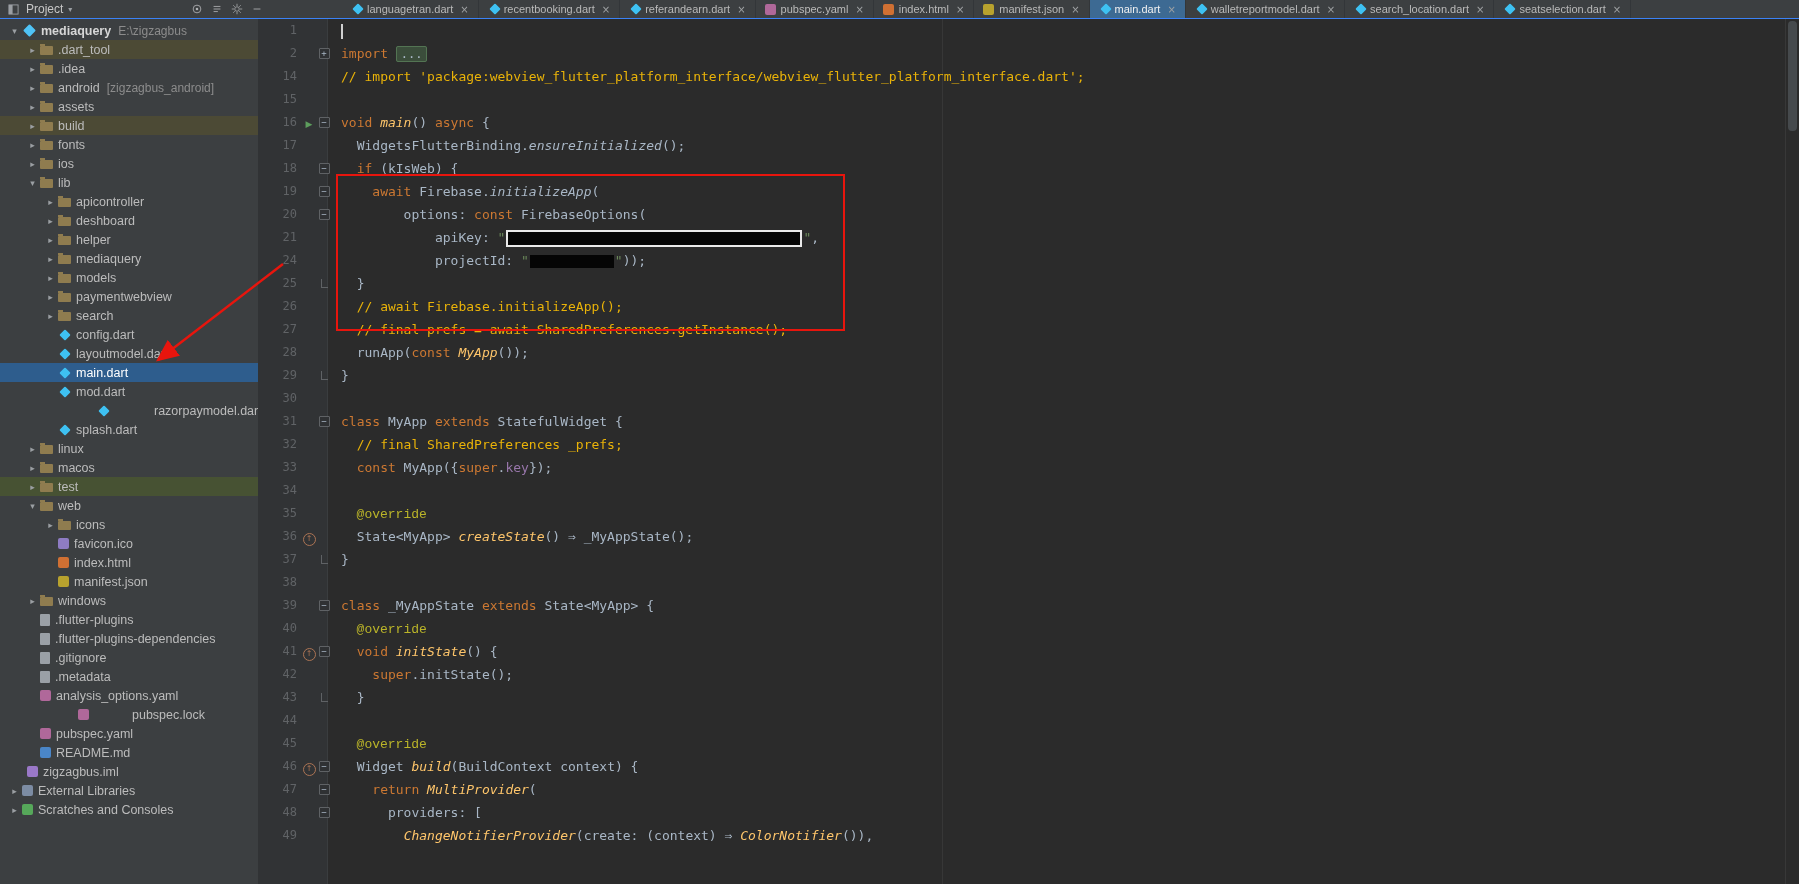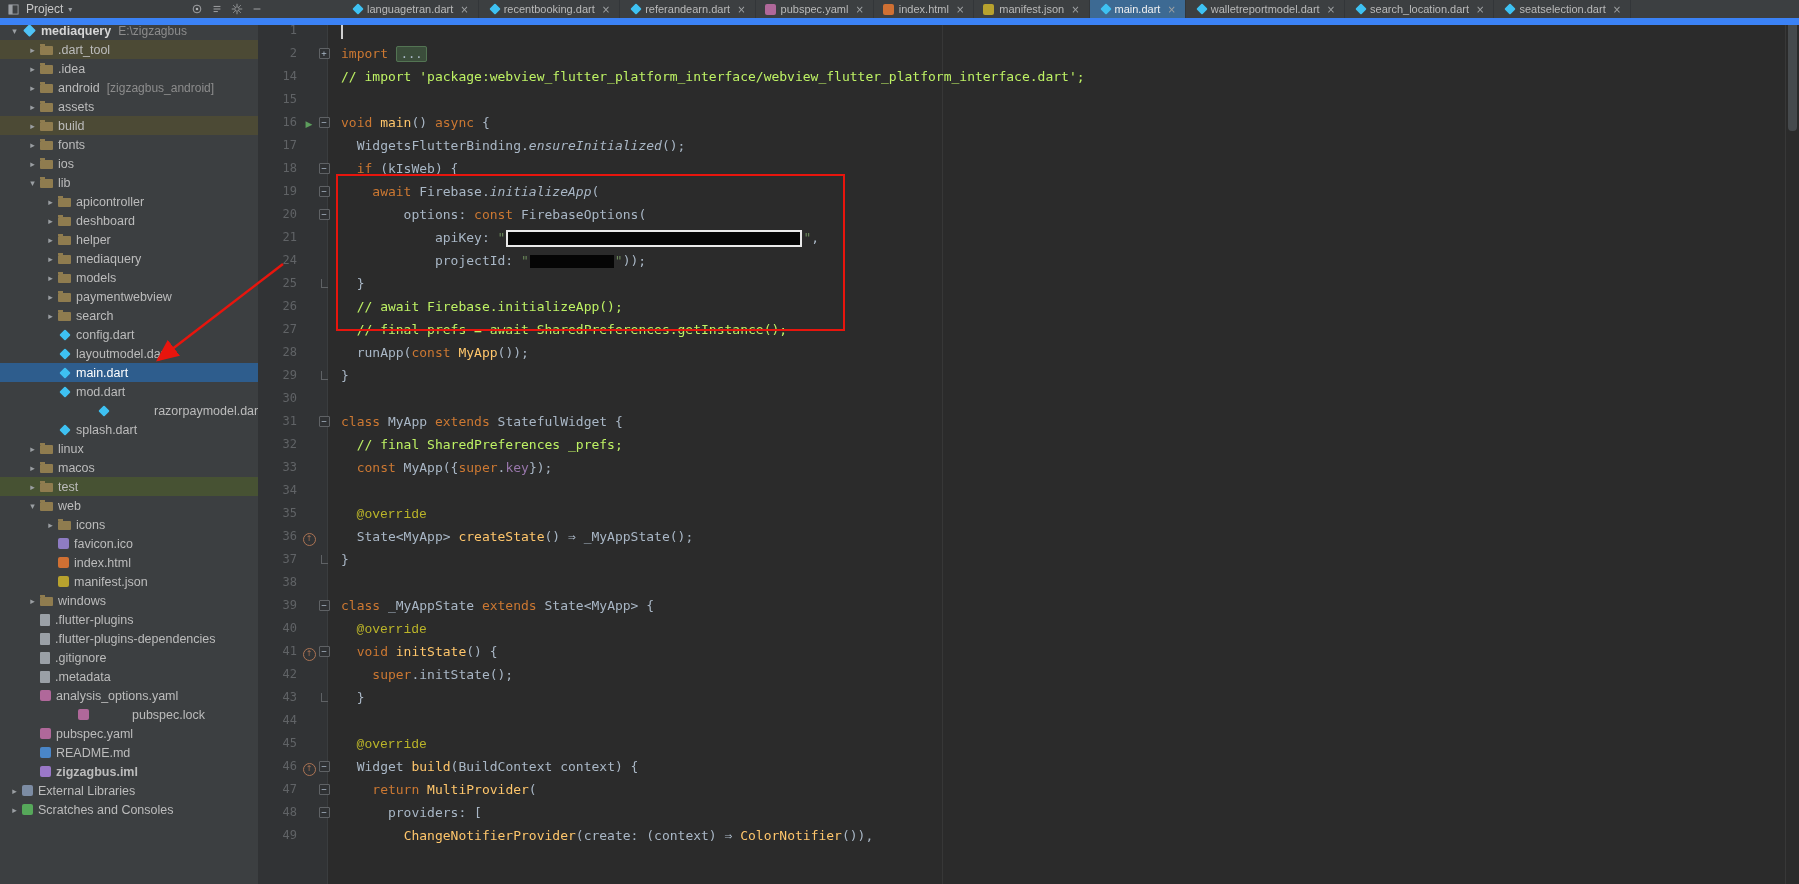--- a/index.html
+++ b/index.html
@@ -1,20 +1,20 @@
 <!DOCTYPE html>
 <html style="--panel-bg: #3c3f41; --editor-bg: #2b2b2b; --selection: #2e5d8d; --excluded: #4c4a35; --testbg: #475233; --ann-red: #e8150d; --tab-active: #3d6a93;"><head>
 <meta charset="utf-8">
 <style>
   html,body{margin:0;padding:0;width:1799px;height:884px;overflow:hidden;background:#2b2b2b;
     font-family:"Liberation Sans",sans-serif;position:relative;-webkit-font-smoothing:antialiased;}
 
   
   .topbar{position:absolute;top:0;left:0;right:0;height:18px;display:flex;background:var(--panel-bg);
-    border-bottom:7px solid #3b82f6;z-index:5;}
+    border-bottom:1px solid #3b82f6;z-index:5;}
   .project-header{width:258px;flex:none;display:flex;align-items:center;gap:5px;padding:0 6px;
     color:#bdbdbd;font-size:12px;background:var(--panel-bg);}
   .ph-title{color:#c7c7c7;}
   .ph-chevron{font-family:"DejaVu Sans",sans-serif;font-size:8px;color:#9b9fa3;}
   .ph-spacer{flex:1;}
   .hicon{width:15px;height:14px;display:inline-flex;align-items:center;justify-content:center;cursor:pointer;}
   .tabstrip{flex:1;display:flex;align-items:stretch;padding-left:72px;background:var(--panel-bg);overflow:hidden;}
   .tab{display:inline-flex;align-items:center;gap:5px;padding:0 9px;font-size:11px;color:#b9b9b9;
     background:var(--panel-bg);border-right:1px solid #333639;white-space:nowrap;cursor:pointer;}
   .tab.active{background:var(--tab-active);color:#f0f0f0;}
@@ -61,22 +61,22 @@
   .code{white-space:pre;padding-left:10px;color:#a9b7c6;}
   .run{color:#5d9e5d;font-size:9px;font-family:"DejaVu Sans",sans-serif;}
   .ovr{display:inline-block;width:11px;height:11px;line-height:10px;border:1px solid #ac7454;border-radius:50%;
     color:#ac7454;font-size:8px;text-align:center;font-family:"DejaVu Sans",sans-serif;}
   .fm{display:inline-block;width:9px;height:9px;line-height:8px;font-size:9px;text-align:center;
     border:1px solid #5f6265;color:#a9b7c6;background:#2f3133;border-radius:1px;}
   .fme{display:inline-block;width:6px;height:8px;border-left:1px solid #5f6265;border-bottom:1px solid #5f6265;}
   .caret{display:inline-block;width:2px;height:15px;background:#d0d0d0;vertical-align:middle;}
 
   
-  .tk-k{color:#cc7832;} .tk-d{color:#a9b7c6;} .tk-c{color:#bef264;} .tk-s{color:#6a8759;}
-  .tk-f{color:#ffc66b;} .tk-a{color:#bbb529;font-family:Liberation Mono, monospace;} .tk-m{color:#9876aa;}
+  .tk-k{color:#cc7832;} .tk-d{color:#a9b7c6;} .tk-c{color:#eab308;} .tk-s{color:#6a8759;}
+  .tk-f{color:#ffc66b;font-style:italic;} .tk-a{color:#bbb529;font-family:Liberation Mono, monospace;} .tk-m{color:#9876aa;}
   .tk-i{color:#a9b7c6;font-style:italic;}
   .tk-chip{background:#3b4d3b;border:1px solid #537453;border-radius:2px;padding:0 4px;color:#a9b7c6;font-size:12px;}
   .tk-b1,.tk-b2,.tk-b3,.tk-b4{display:inline-block;background:#050505;vertical-align:middle;margin:0 1px;}
   .tk-b1{width:292px;height:13px;border:2px solid #e9e9e9;}
   .tk-b2{width:318px;height:13px;border:2px solid #e9e9e9;}
   .tk-b3{width:91px;height:13px;}
   .tk-b4{width:84px;height:13px;}
 
   .wrap-guide{position:absolute;left:683px;top:0;bottom:0;width:1px;background:#373737;z-index:1;}
   .scrollbar{position:absolute;right:0;top:0;bottom:0;width:13px;border-left:1px solid #383838;z-index:3;}
@@ -373,21 +373,21 @@
         <div class="trow" style="padding-left: 25px;">
           <span class="arrow"></span>
           <span class="ic ic-yaml"></span>
           <span class="tlabel">pubspec.yaml</span>
         </div>
         <div class="trow" style="padding-left: 25px;">
           <span class="arrow"></span>
           <span class="ic ic-md"></span>
           <span class="tlabel">README.md</span>
         </div>
-        <div class="trow" style="padding-left: 25px; font-weight: bold;">
+        <div class="trow" style="padding-left: 12px;">
           <span class="arrow"></span>
           <span class="ic ic-iml"></span>
           <span class="tlabel">zigzagbus.iml</span>
         </div>
         <div class="trow" style="padding-left: 7px;">
           <span class="arrow">▸</span>
           <span class="ic ic-lib"></span>
           <span class="tlabel">External Libraries</span>
         </div>
         <div class="trow" style="padding-left: 7px;">

